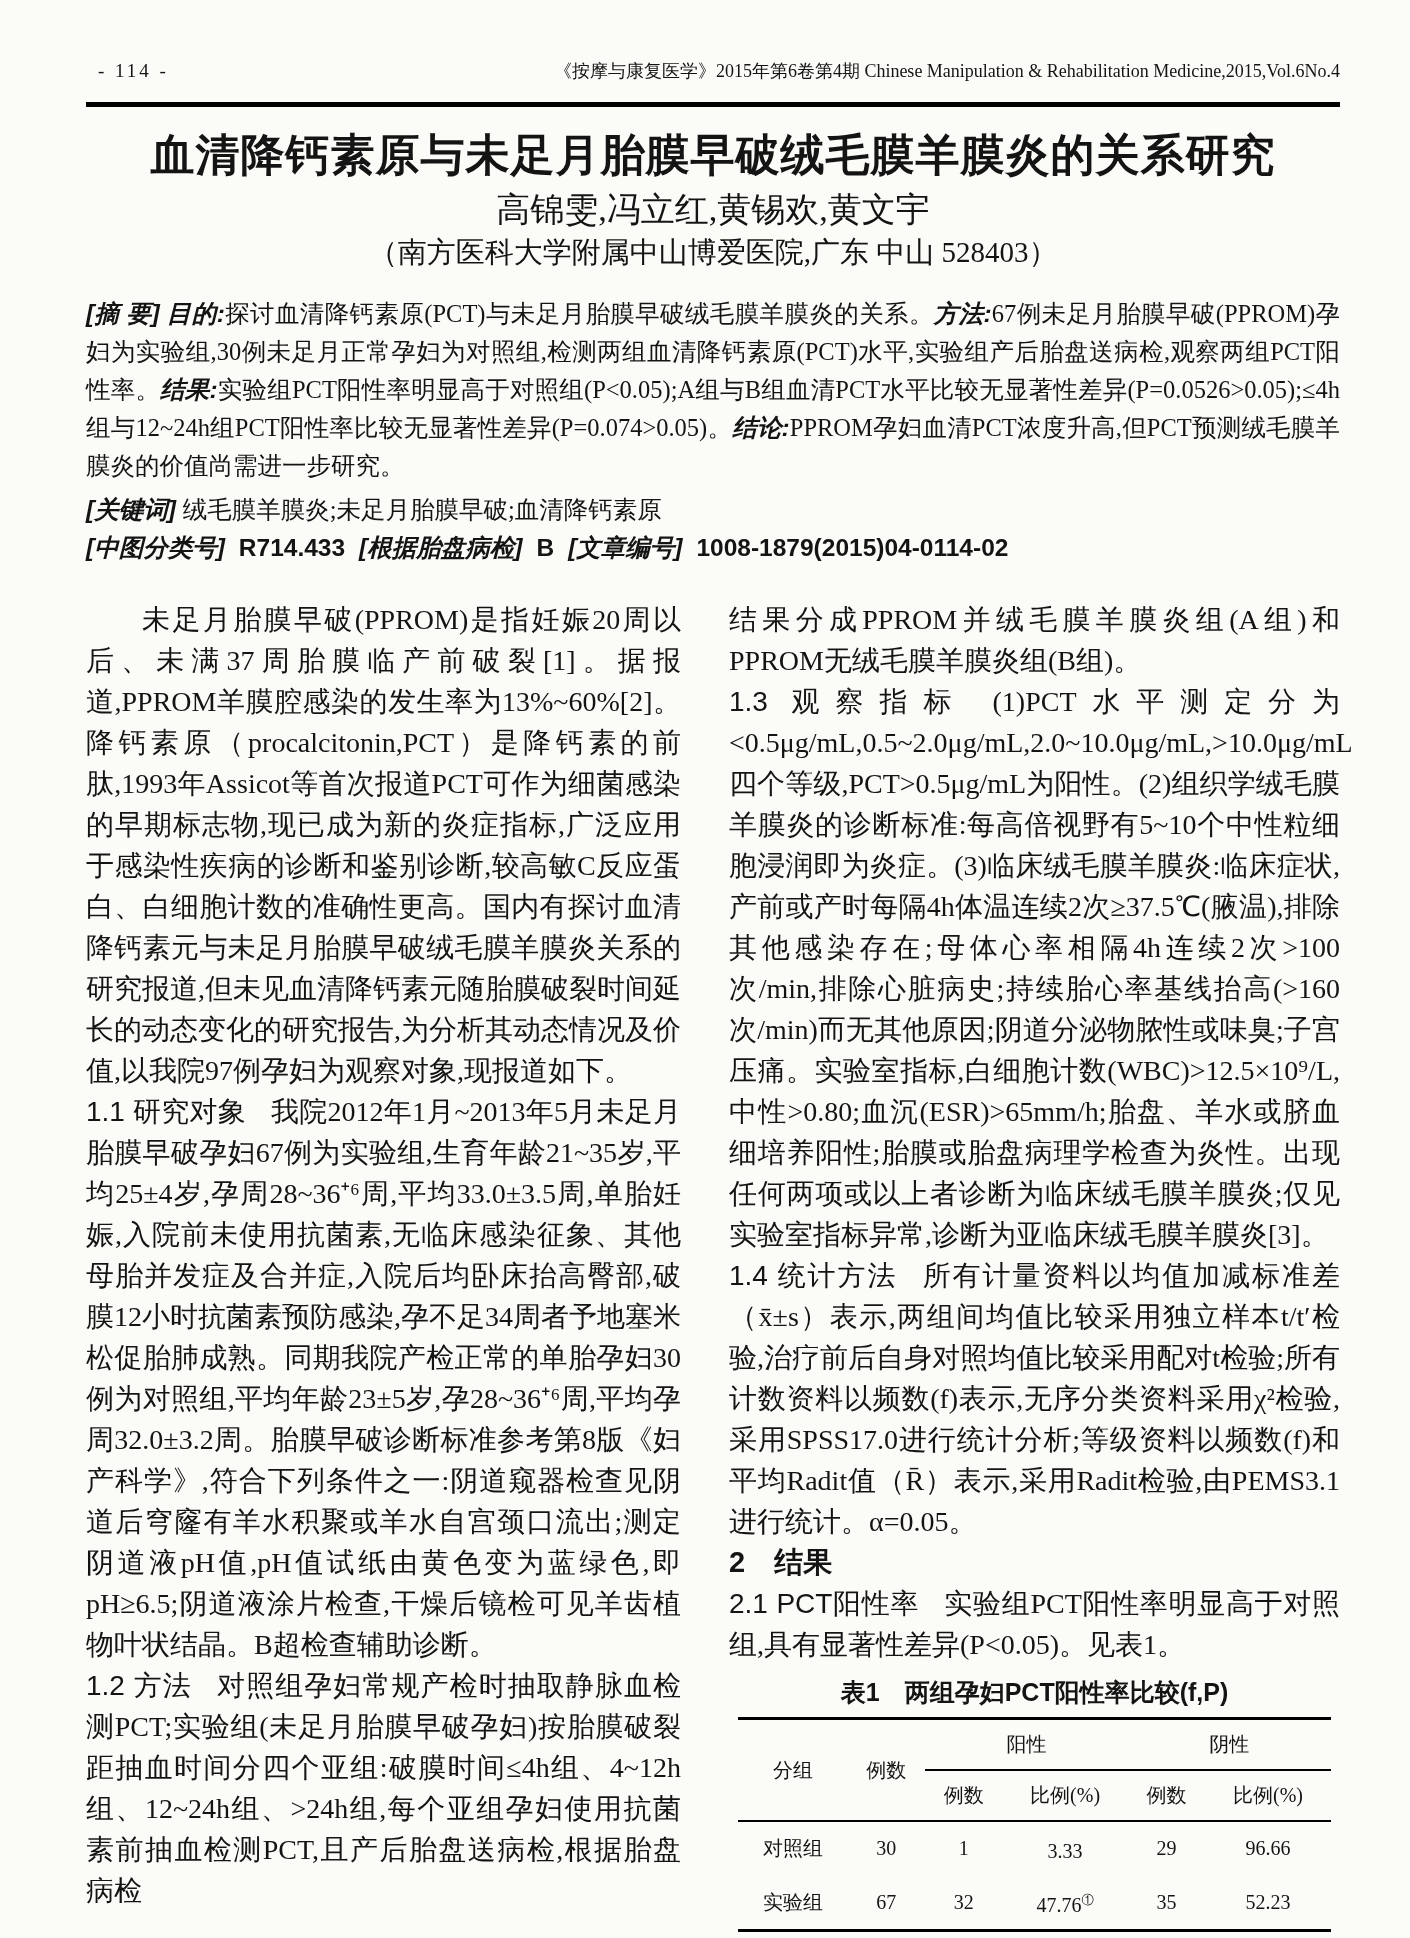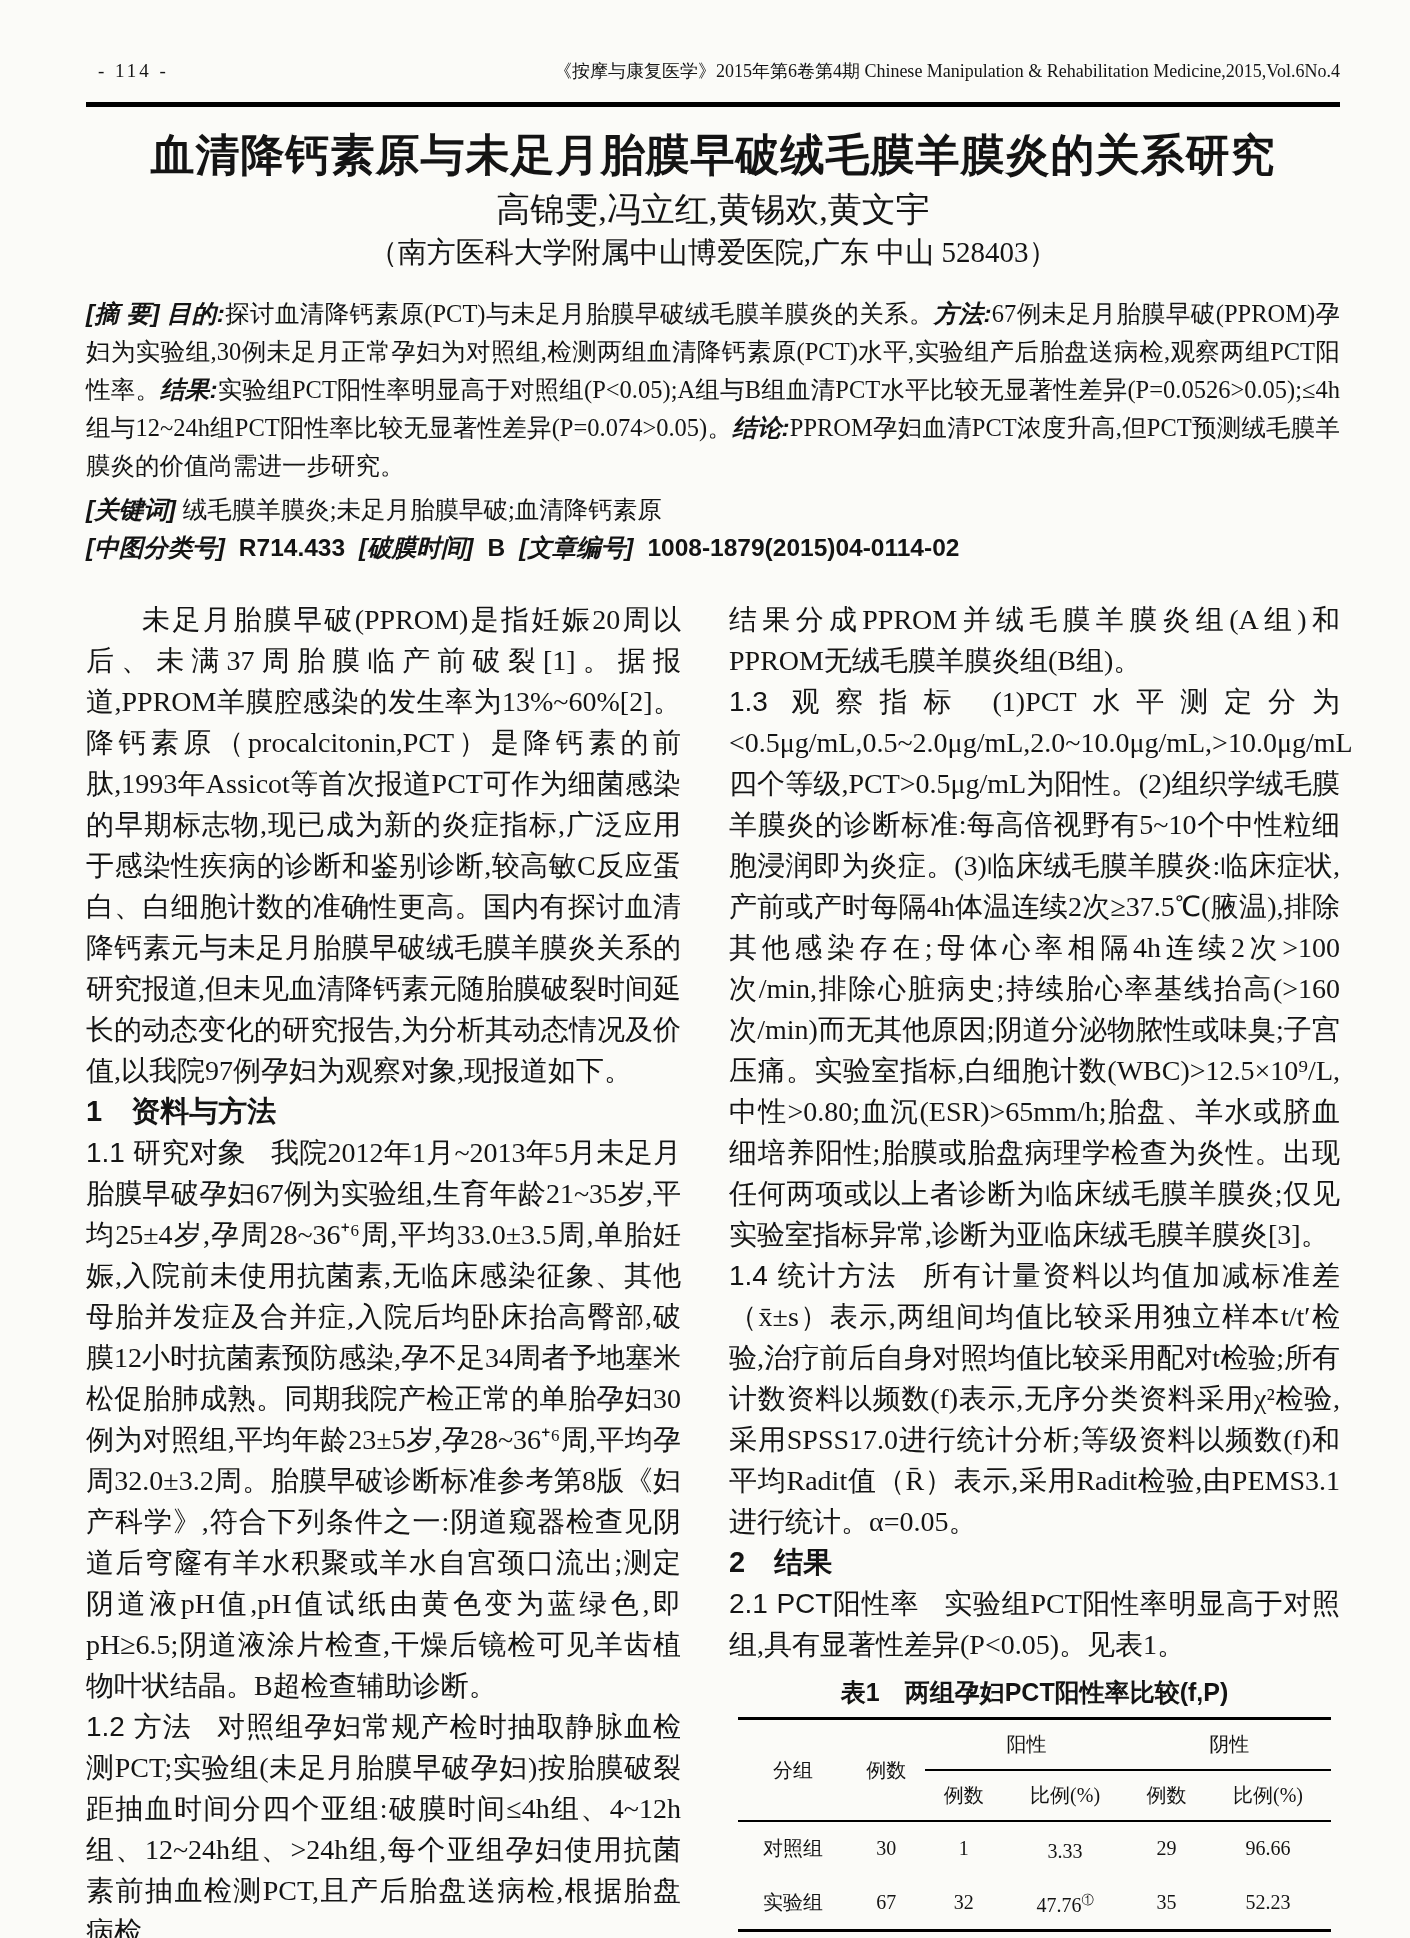--- a/index.html
+++ b/index.html
@@ -74,28 +74,27 @@
   </div>
   <div class="head-rule"></div>
 
   <div class="title">血清降钙素原与未足月胎膜早破绒毛膜羊膜炎的关系研究</div>
   <div class="authors">高锦雯,冯立红,黄锡欢,黄文宇</div>
   <div class="affiliation">（南方医科大学附属中山博爱医院,广东 中山 528403）</div>
 
   <div class="front-matter">
     <p><b>[摘  要] </b><b>目的:</b><span>探讨血清降钙素原(PCT)与未足月胎膜早破绒毛膜羊膜炎的关系。</span><b>方法:</b><span>67例未足月胎膜早破(PPROM)孕妇为实验组,30例未足月正常孕妇为对照组,检测两组血清降钙素原(PCT)水平,实验组产后胎盘送病检,观察两组PCT阳性率。</span><b>结果:</b><span>实验组PCT阳性率明显高于对照组(P&lt;0.05);A组与B组血清PCT水平比较无显著性差异(P=0.0526&gt;0.05);≤4h组与12~24h组PCT阳性率比较无显著性差异(P=0.074&gt;0.05)。</span><b>结论:</b><span>PPROM孕妇血清PCT浓度升高,但PCT预测绒毛膜羊膜炎的价值尚需进一步研究。</span></p>
     <p class="kw"><b>[关键词] </b><span>绒毛膜羊膜炎;未足月胎膜早破;血清降钙素原</span></p>
-    <p class="meta"><b>[中图分类号]</b><span class="sep"></span><span>R714.433</span><span class="sep"></span><b>[破膜时间]</b><span class="sep"></span><span>B</span><span class="sep"></span><b>[文章编号]</b><span class="sep"></span><span>1008-1879(2015)04-0114-02</span></p>
+    <p class="meta"><b>[中图分类号]</b><span class="sep"></span><span>R714.433</span><span class="sep"></span><b>[根据胎盘病检]</b><span class="sep"></span><span>B</span><span class="sep"></span><b>[文章编号]</b><span class="sep"></span><span>1008-1879(2015)04-0114-02</span></p>
   </div>
 
   <div class="columns">
 
     <div class="col">
       <p class="indent">未足月胎膜早破(PPROM)是指妊娠20周以后、未满37周胎膜临产前破裂[1]。据报道,PPROM羊膜腔感染的发生率为13%~60%[2]。降钙素原（procalcitonin,PCT）是降钙素的前肽,1993年Assicot等首次报道PCT可作为细菌感染的早期标志物,现已成为新的炎症指标,广泛应用于感染性疾病的诊断和鉴别诊断,较高敏C反应蛋白、白细胞计数的准确性更高。国内有探讨血清降钙素元与未足月胎膜早破绒毛膜羊膜炎关系的研究报道,但未见血清降钙素元随胎膜破裂时间延长的动态变化的研究报告,为分析其动态情况及价值,以我院97例孕妇为观察对象,现报道如下。</p>
-      <p class="sec-h">1　资料与方法</p>
       <p><span class="lead">1.1 研究对象</span><span>我院2012年1月~2013年5月未足月胎膜早破孕妇67例为实验组,生育年龄21~35岁,平均25±4岁,孕周28~36⁺⁶周,平均33.0±3.5周,单胎妊娠,入院前未使用抗菌素,无临床感染征象、其他母胎并发症及合并症,入院后均卧床抬高臀部,破膜12小时抗菌素预防感染,孕不足34周者予地塞米松促胎肺成熟。同期我院产检正常的单胎孕妇30例为对照组,平均年龄23±5岁,孕28~36⁺⁶周,平均孕周32.0±3.2周。胎膜早破诊断标准参考第8版《妇产科学》,符合下列条件之一:阴道窥器检查见阴道后穹窿有羊水积聚或羊水自宫颈口流出;测定阴道液pH值,pH值试纸由黄色变为蓝绿色,即pH≥6.5;阴道液涂片检查,干燥后镜检可见羊齿植物叶状结晶。B超检查辅助诊断。</span></p>
       <p><span class="lead">1.2 方法</span><span>对照组孕妇常规产检时抽取静脉血检测PCT;实验组(未足月胎膜早破孕妇)按胎膜破裂距抽血时间分四个亚组:破膜时间≤4h组、4~12h组、12~24h组、&gt;24h组,每个亚组孕妇使用抗菌素前抽血检测PCT,且产后胎盘送病检,根据胎盘病检</span></p>
     </div>
 
     <div class="col">
       <p>结果分成PPROM并绒毛膜羊膜炎组(A组)和PPROM无绒毛膜羊膜炎组(B组)。</p>
       <p><span class="lead">1.3 观察指标</span><span>(1)PCT水平测定分为&lt;0.5μg/mL,0.5~2.0μg/mL,2.0~10.0μg/mL,&gt;10.0μg/mL四个等级,PCT&gt;0.5μg/mL为阳性。(2)组织学绒毛膜羊膜炎的诊断标准:每高倍视野有5~10个中性粒细胞浸润即为炎症。(3)临床绒毛膜羊膜炎:临床症状,产前或产时每隔4h体温连续2次≥37.5℃(腋温),排除其他感染存在;母体心率相隔4h连续2次&gt;100次/min,排除心脏病史;持续胎心率基线抬高(&gt;160次/min)而无其他原因;阴道分泌物脓性或味臭;子宫压痛。实验室指标,白细胞计数(WBC)&gt;12.5×10⁹/L,中性&gt;0.80;血沉(ESR)&gt;65mm/h;胎盘、羊水或脐血细培养阳性;胎膜或胎盘病理学检查为炎性。出现任何两项或以上者诊断为临床绒毛膜羊膜炎;仅见实验室指标异常,诊断为亚临床绒毛膜羊膜炎[3]。</span></p>
       <p><span class="lead">1.4 统计方法</span><span>所有计量资料以均值加减标准差（x̄±s）表示,两组间均值比较采用独立样本t/t′检验,治疗前后自身对照均值比较采用配对t检验;所有计数资料以频数(f)表示,无序分类资料采用χ²检验,采用SPSS17.0进行统计分析;等级资料以频数(f)和平均Radit值（R̄）表示,采用Radit检验,由PEMS3.1进行统计。α=0.05。</span></p>
       <p class="sec-h">2　结果</p>
       <p><span class="lead">2.1 PCT阳性率</span><span>实验组PCT阳性率明显高于对照组,具有显著性差异(P&lt;0.05)。见表1。</span></p>

